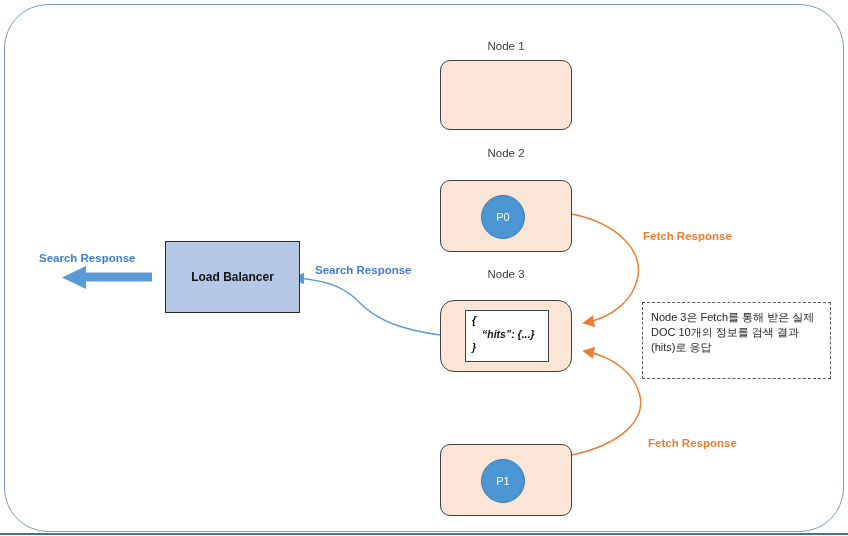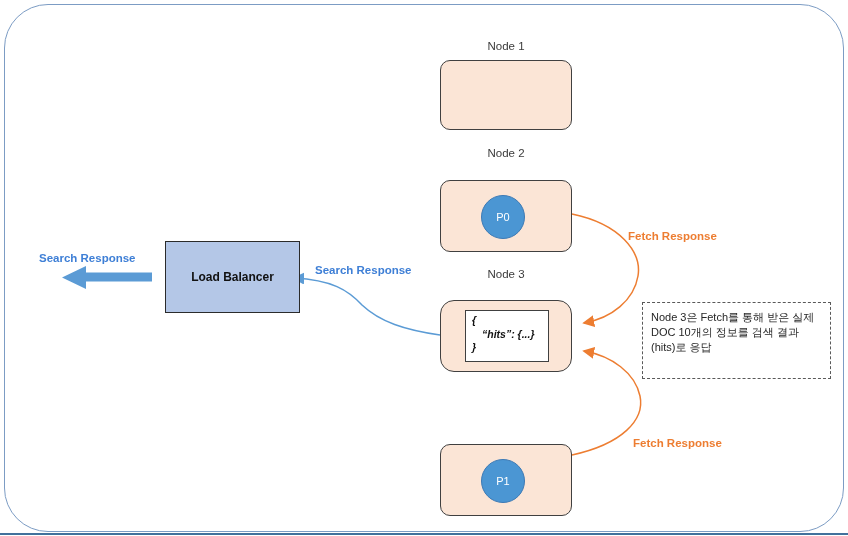--- a/index.html
+++ b/index.html
@@ -92,20 +92,21 @@
     font-weight: bold;
     color: #3E7FD6;
     white-space: nowrap;
   }
   .lbl-orange {
     position: absolute;
     font-size: 11.5px;
     font-weight: bold;
     color: #ED7D31;
     white-space: nowrap;
+    margin-left: 15px;
   }
 
   .note {
     position: absolute;
     left: 642px; top: 302px;
     width: 189px; height: 77px;
     border: 1.3px dashed #595959;
     background: #ffffff;
     font-size: 11px;
     color: #262626;

